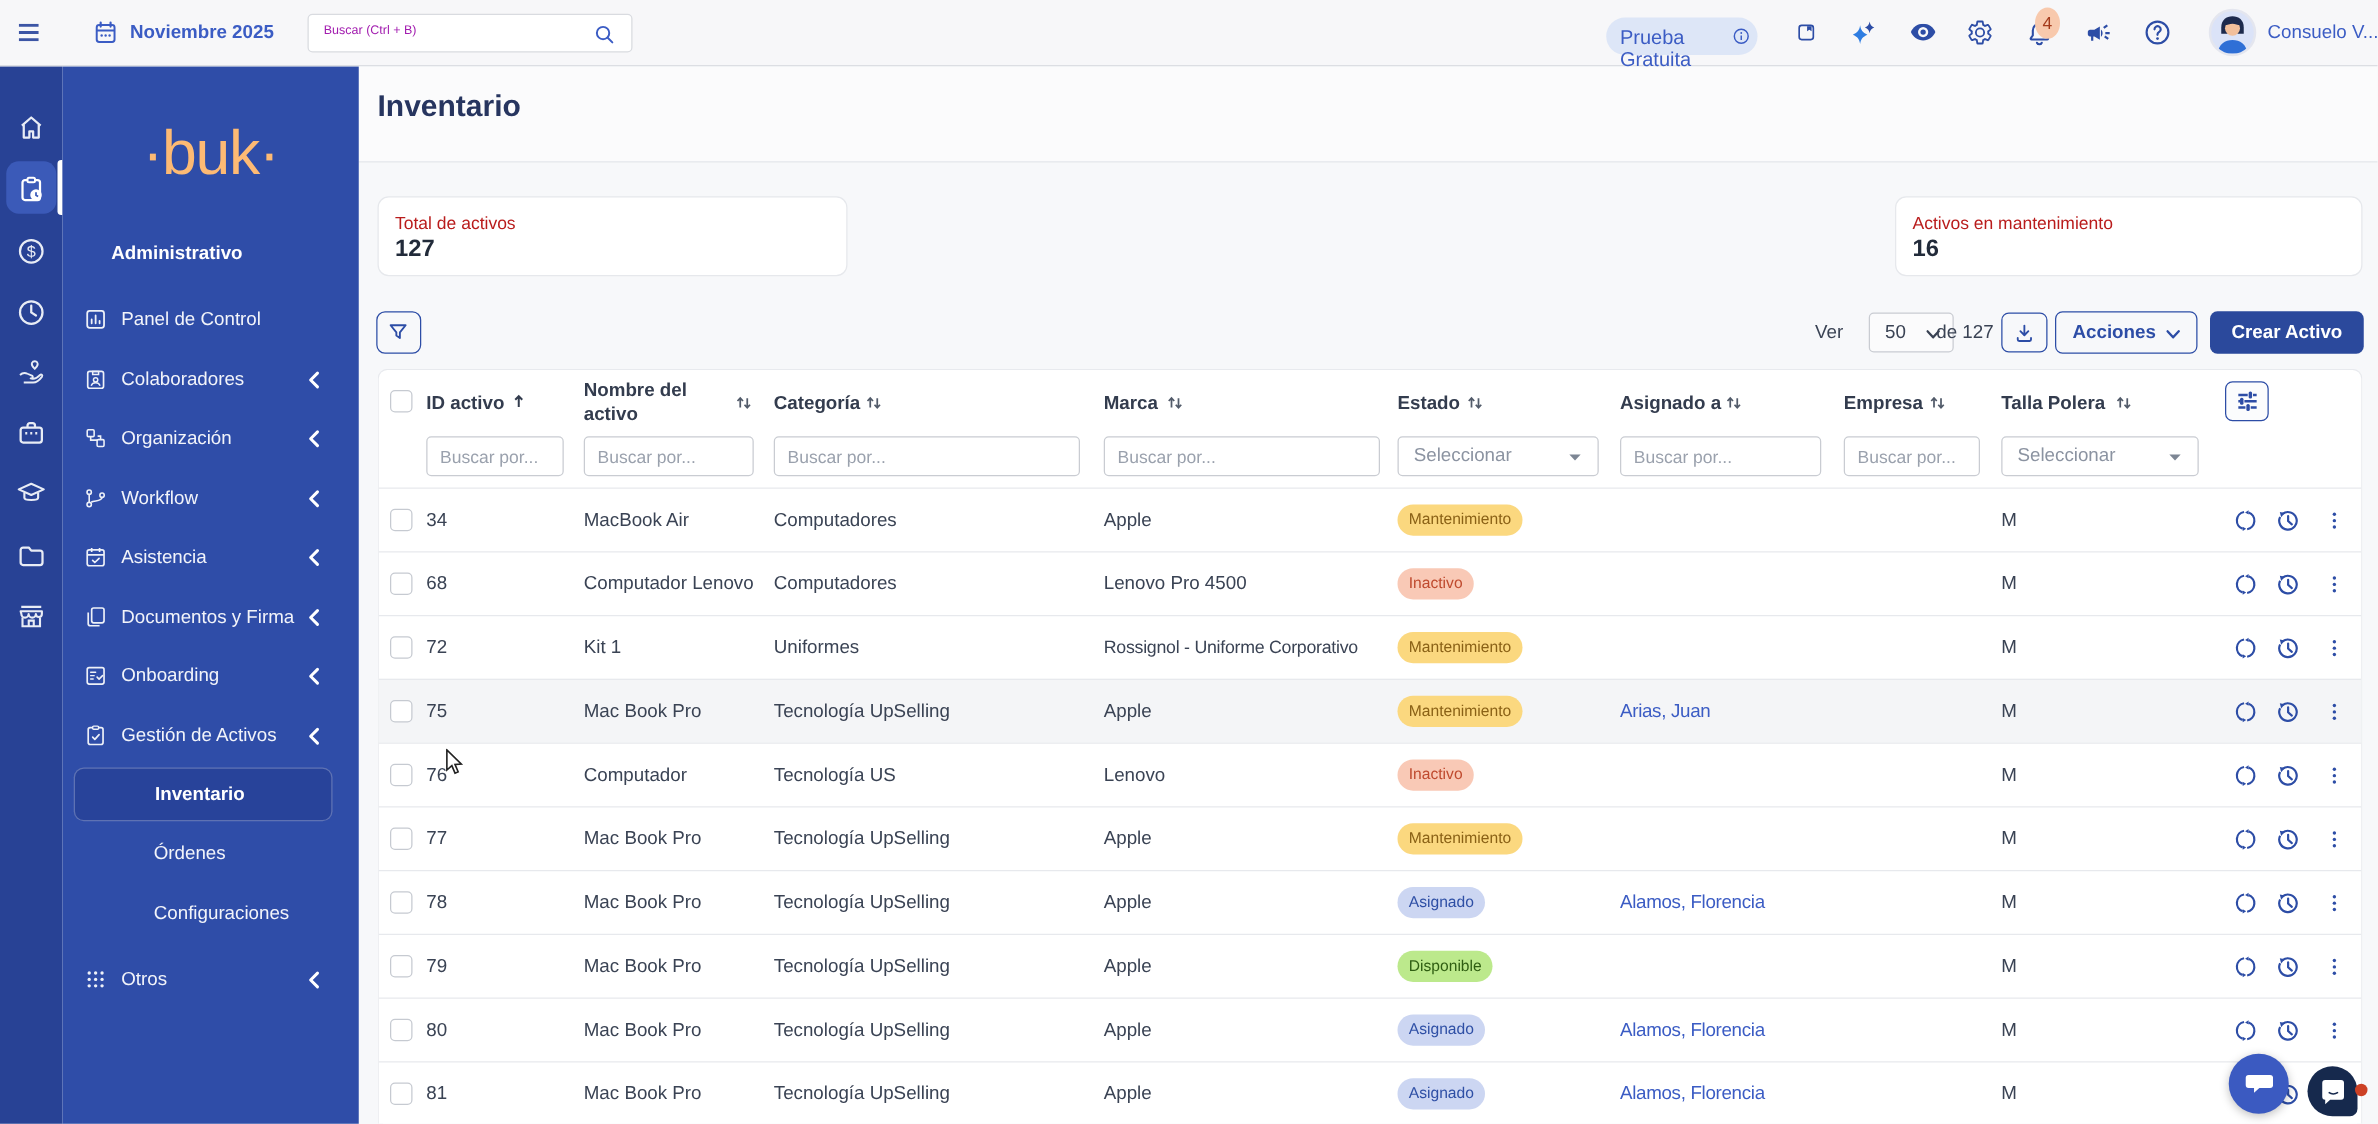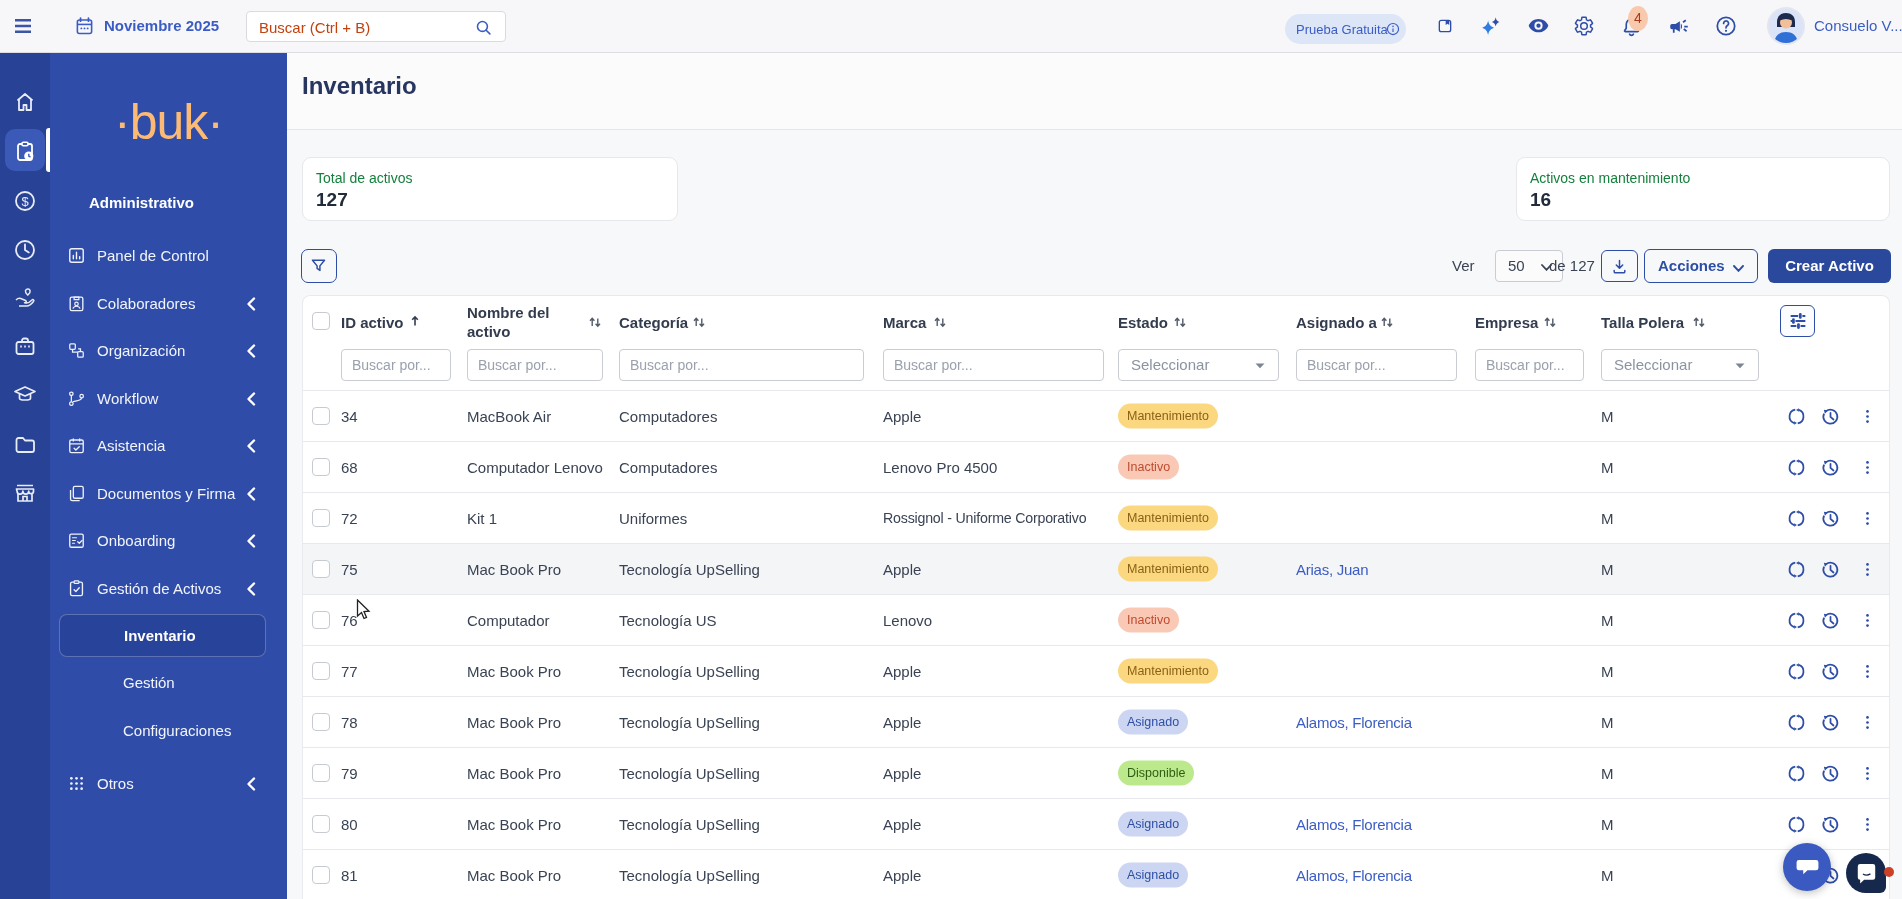--- a/index.html
+++ b/index.html
@@ -6,21 +6,21 @@
 html,body { width:1902px; height:899px; overflow:hidden; font-family:"Liberation Sans", sans-serif; background:#f7f8fa; }
 #topbar { position:absolute; left:0; top:0; width:1902px; height:53px; background:#f7f7f9; border-bottom:1px solid #dcdee3; z-index:5; }
 #rail { position:absolute; left:0; top:53px; width:50px; height:846px; background:#284295; z-index:4; }
 #sidebar { position:absolute; left:50px; top:53px; width:237px; height:846px; background:#2f4da8; z-index:4; }
 #main { position:absolute; left:287px; top:53px; width:1615px; height:846px; }
 #pagehead { position:absolute; left:0; top:0; width:1615px; height:77px; background:#fbfbfc; border-bottom:1px solid #e4e6ea; }
 #pagehead h1 { position:absolute; left:15px; top:19px; font-size:24px; font-weight:700; color:#27355f; letter-spacing:0px; }
 #content { position:absolute; left:0; top:78px; width:1615px; height:768px; background:#f7f8fa; }
 
 .card { position:absolute; top:26px; height:64px; background:#fff; border:1px solid #e6e8ec; border-radius:9px; }
-.card .lbl { position:absolute; left:13px; top:12px; font-size:14px; color:#15803d; }
+.card .lbl { position:absolute; left:13px; top:12px; font-size:14px; color:#b91c1c; }
 .card .val { position:absolute; left:13px; top:31px; font-size:19px; font-weight:600; color:#222b3a; }
 
 #filterbtn { position:absolute; left:14px; top:118px; width:36px; height:34px; border:1.5px solid #2d4da6; border-radius:7px; background:#f7f8fa; }
 .tb { position:absolute; top:172px; font-size:15px; color:#3a4354; }
 #versel { position:absolute; left:1189px; top:119px; width:68px; height:32px; border:1px solid #c9ccd2; border-radius:4px; background:#fbfbfc;margin-left:19px; }
 #dlbtn { position:absolute; left:1314px; top:119px; width:37px; height:32px; border:1.5px solid #2d4da6; border-radius:6px; background:#f7f8fa; }
 #accbtn { position:absolute; left:1357px; top:118px; width:114px; height:34px; border:1.5px solid #2d4da6; border-radius:6px; background:#f7f8fa; color:#2d4da6; font-size:15px; font-weight:600; text-align:center; line-height:31px; }
 #crearbtn { position:absolute; left:1481px; top:118px; width:123px; height:34px; background:#2b499c; border-radius:6px; color:#fff; font-size:15px; font-weight:600; text-align:center; line-height:34px; }
 
 #panel { position:absolute; left:15px; top:164px; width:1588px; height:604px; background:#fff; border:1px solid #e8eaee; border-radius:8px 8px 0 0; border-bottom:none; }
@@ -91,28 +91,28 @@
   <svg style="position:absolute;left:75px;top:16px;" width="19" height="20" viewBox="0 0 24 24">
       <path d="M7 2v4M17 2v4" stroke="#3b5cc4" stroke-width="2.2" stroke-linecap="round" fill="none"></path>
       <rect x="3" y="4.5" width="18" height="17" rx="2.5" fill="none" stroke="#3b5cc4" stroke-width="2"></rect>
       <path d="M3 10h18" stroke="#3b5cc4" stroke-width="2"></path>
       <circle cx="8" cy="15" r="1.2" fill="#3b5cc4"></circle>
       <circle cx="12" cy="15" r="1.2" fill="#3b5cc4"></circle>
       <circle cx="16" cy="15" r="1.2" fill="#3b5cc4"></circle>
     </svg>
   <span style="position:absolute;left:104px;top:17px;font-size:15px;font-weight:600;color:#3b5cc4;">Noviembre 2025</span>
   <div style="position:absolute;left:246px;top:11px;width:260px;height:31px;background:#fff;border:1px solid #d9dbe0;border-radius:4px;">
-    <span style="position:absolute;left:12px;top:7px;font-size:15px;color:#c2410c;">Buscar (Ctrl + B)</span>
+    <span style="position:absolute;left:12px;top:7px;font-size:10px;color:#a21caf;">Buscar (Ctrl + B)</span>
     <svg style="position:absolute;right:13px;top:7px;" width="17" height="17" viewBox="0 0 24 24">
         <circle cx="10.5" cy="10.5" r="7" fill="none" stroke="#3b5cc4" stroke-width="2.2"></circle>
         <path d="M15.8 15.8 L21 21" stroke="#3b5cc4" stroke-width="2.2" stroke-linecap="round"></path>
       </svg>
   </div>
   <div style="position:absolute;left:1285px;top:14px;width:121px;height:30px;background:#dde6f7;border-radius:15px;">
-    <span style="position:absolute;left:11px;top:8px;font-size:13px;color:#3b5cc4;">Prueba Gratuita</span>
+    <span style="position:absolute;left:11px;top:8px;font-size:16px;color:#3b5cc4;">Prueba Gratuita</span>
     <svg style="position:absolute;right:6px;top:8px;" width="14" height="14" viewBox="0 0 24 24">
         <circle cx="12" cy="12" r="9.5" fill="none" stroke="#3b5cc4" stroke-width="2"></circle>
         <path d="M12 11v6" stroke="#3b5cc4" stroke-width="2"></path>
         <circle cx="12" cy="7.5" r="1.3" fill="#3b5cc4"></circle>
       </svg>
   </div>
   <svg style="position:absolute;left:1437px;top:18px;" width="16" height="16" viewBox="0 0 24 24">
       <rect x="3.5" y="3.5" width="17" height="17" rx="3" fill="none" stroke="#2d4da6" stroke-width="2"></rect>
       <path d="M13 4.6 v6 l2.7-1.95 L18.4 10.6 V4.6 Z" fill="#2d4da6"></path>
     </svg>
@@ -274,21 +274,21 @@
         <rect x="4.5" y="4" width="15" height="17" rx="2" fill="none" stroke="#eef1f8" stroke-width="1.7"></rect>
         <rect x="9" y="2.4" width="6" height="3.2" rx="1" fill="#2f4da8" stroke="#eef1f8" stroke-width="1.5"></rect>
         <path d="M9 13.5 l2.2 2.3 L15.5 11" fill="none" stroke="#eef1f8" stroke-width="1.7" stroke-linecap="round" stroke-linejoin="round"></path>
       </svg>
       <span>Gestión de Activos</span>
       <svg class="chev" viewBox="0 0 12 16">
         <path d="M9 2.5 L3.5 8 L9 13.5" fill="none" stroke="#fff" stroke-width="2.4" stroke-linecap="round" stroke-linejoin="round"></path>
       </svg>
     </div>
   <div id="selitem">Inventario</div>
-  <div class="sitem" style="top:621px;">Gestión</div>
+  <div class="sitem" style="top:621px;">Órdenes</div>
   <div class="sitem" style="top:669px;">Configuraciones</div>
   <div class="mitem" style="top:715px;">
       <svg class="mico" viewBox="0 0 24 24">
         <g fill="#eef1f8">
           <circle cx="5.5" cy="5.5" r="1.7"></circle>
           <circle cx="12" cy="5.5" r="1.7"></circle>
           <circle cx="18.5" cy="5.5" r="1.7"></circle>
           <circle cx="5.5" cy="12" r="1.7"></circle>
           <circle cx="12" cy="12" r="1.7"></circle>
           <circle cx="18.5" cy="12" r="1.7"></circle>

